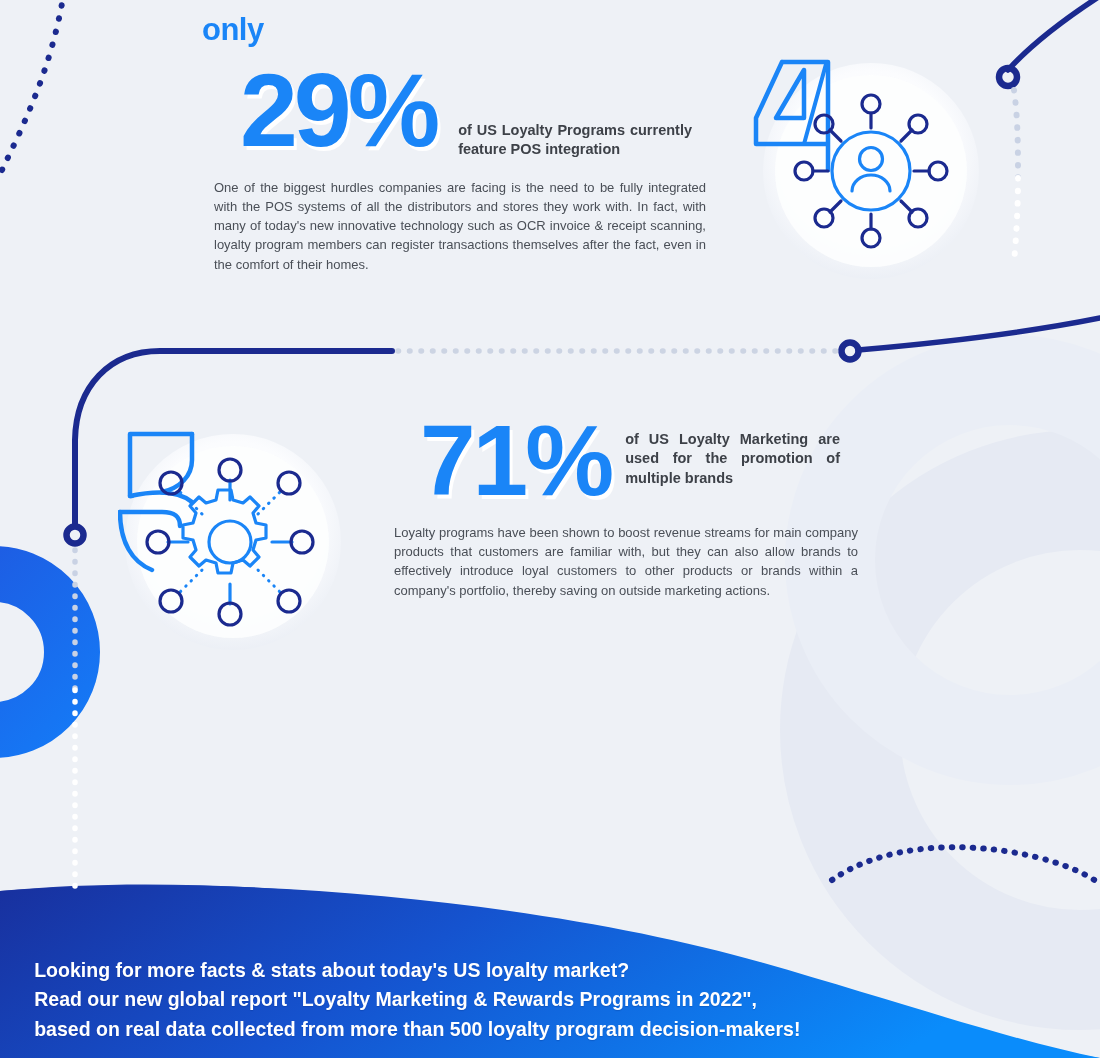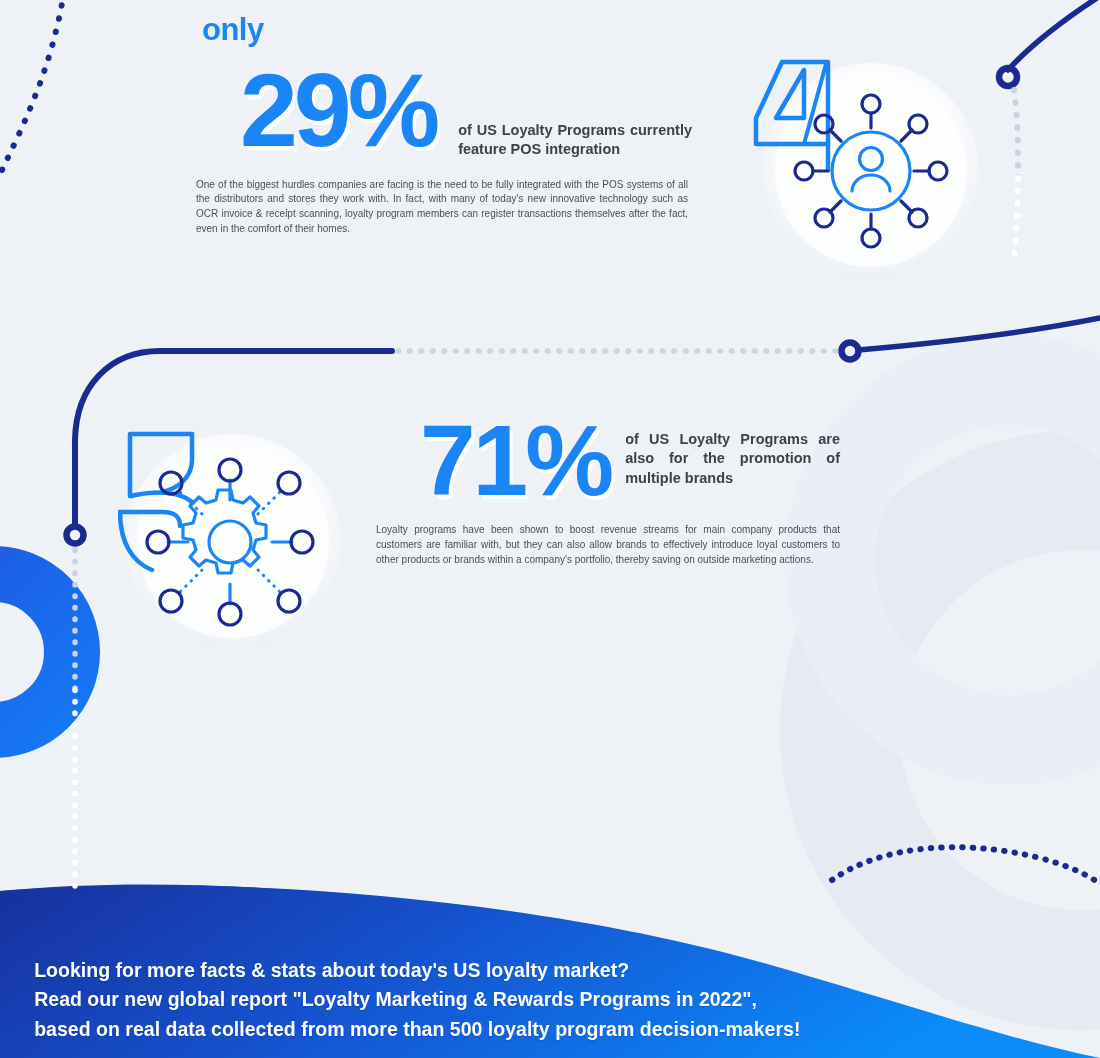--- a/index.html
+++ b/index.html
@@ -46,24 +46,25 @@
     line-height:1.33;
     text-align:justify;
     text-align-last:left;
     padding-top:12px;
   }
   #block-29 .stat-caption{width:258px;margin-left:22px;padding-top:58px;}
   #block-71 .stat-caption{width:230px;margin-left:14px;padding-top:16px;}
 
   .stat-body{
     color:#4a4f57;
-    font-size:10px;
+    font-size:13px;
     line-height:1.48;
     text-align:justify;
     text-align-last:left;
+    margin-left:18px;
   }
   #block-29 .stat-body{width:492px;margin-top:18px;}
   #block-71 .stat-body{width:464px;margin-top:17px;}
 
   
   .medallion{position:absolute;z-index:8;}
   #medallion-4{left:752px;top:58px;width:230px;height:230px;}
   #medallion-5{left:118px;top:430px;width:230px;height:230px;}
 
   
@@ -249,21 +250,21 @@
     <div class="stat-head">
       <div class="big-number">29%</div>
       <div class="stat-caption">of US Loyalty Programs currently feature POS integration</div>
     </div>
     <div class="stat-body">One of the biggest hurdles companies are facing is the need to be fully integrated with the POS systems of all the distributors and stores they work with. In fact, with many of today's new innovative technology such as OCR invoice &amp; receipt scanning, loyalty program members can register transactions themselves after the fact, even in the comfort of their homes.</div>
   </div>
 
   <div class="stat-block" id="block-71">
     <div class="stat-head">
       <div class="big-number">71%</div>
-      <div class="stat-caption">of US Loyalty Programs are also for the promotion of multiple brands</div>
+      <div class="stat-caption">of US Loyalty Marketing are used for the promotion of multiple brands</div>
     </div>
     <div class="stat-body">Loyalty programs have been shown to boost revenue streams for main company products that customers are familiar with, but they can also allow brands to effectively introduce loyal customers to other products or brands within a company's portfolio, thereby saving on outside marketing actions.</div>
   </div>
 
   <div id="cta">
     <div class="cta-line">Looking for more facts &amp; stats about today's US loyalty market?</div>
     <div class="cta-line">Read our new global report "Loyalty Marketing &amp; Rewards Programs in 2022",</div>
     <div class="cta-line">based on real data collected from more than 500 loyalty program decision-makers!</div>
   </div>
 

